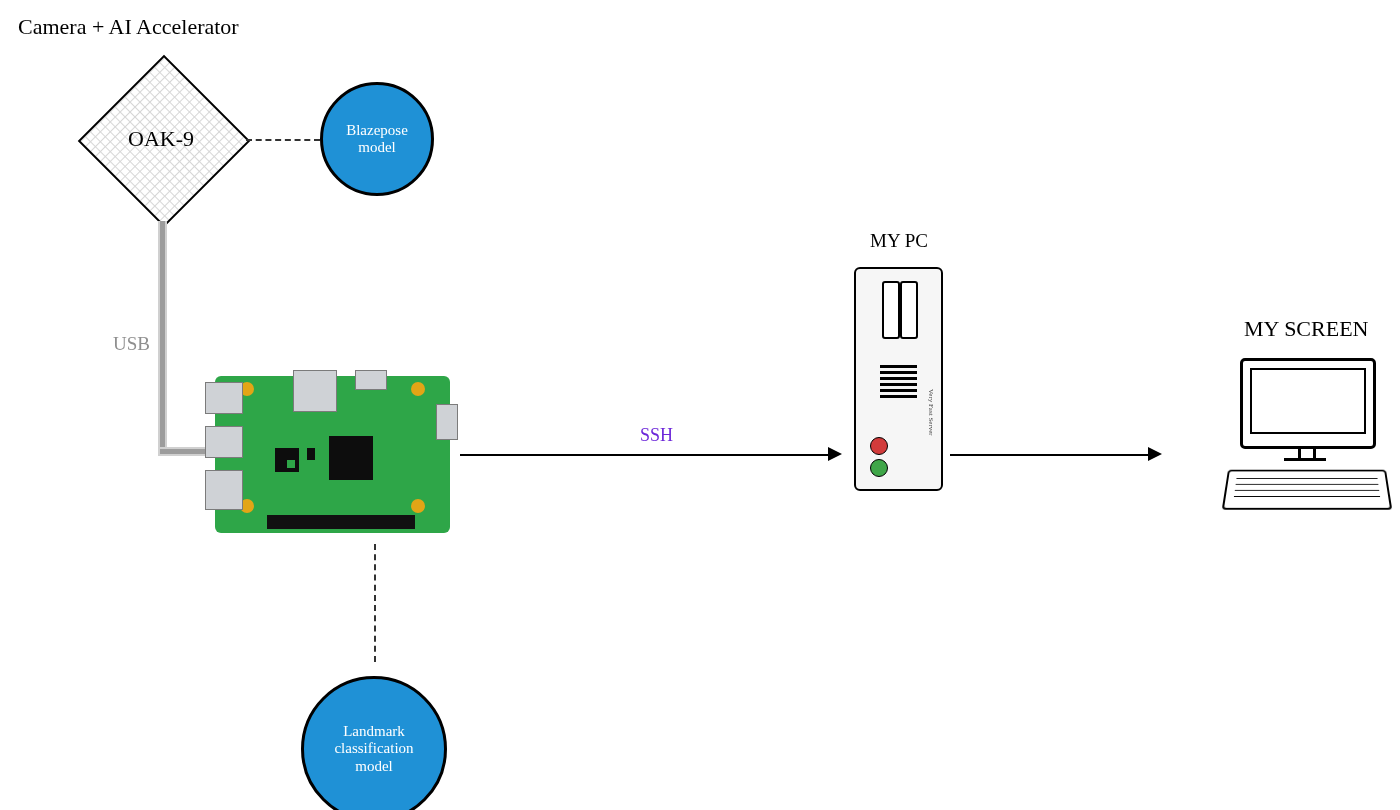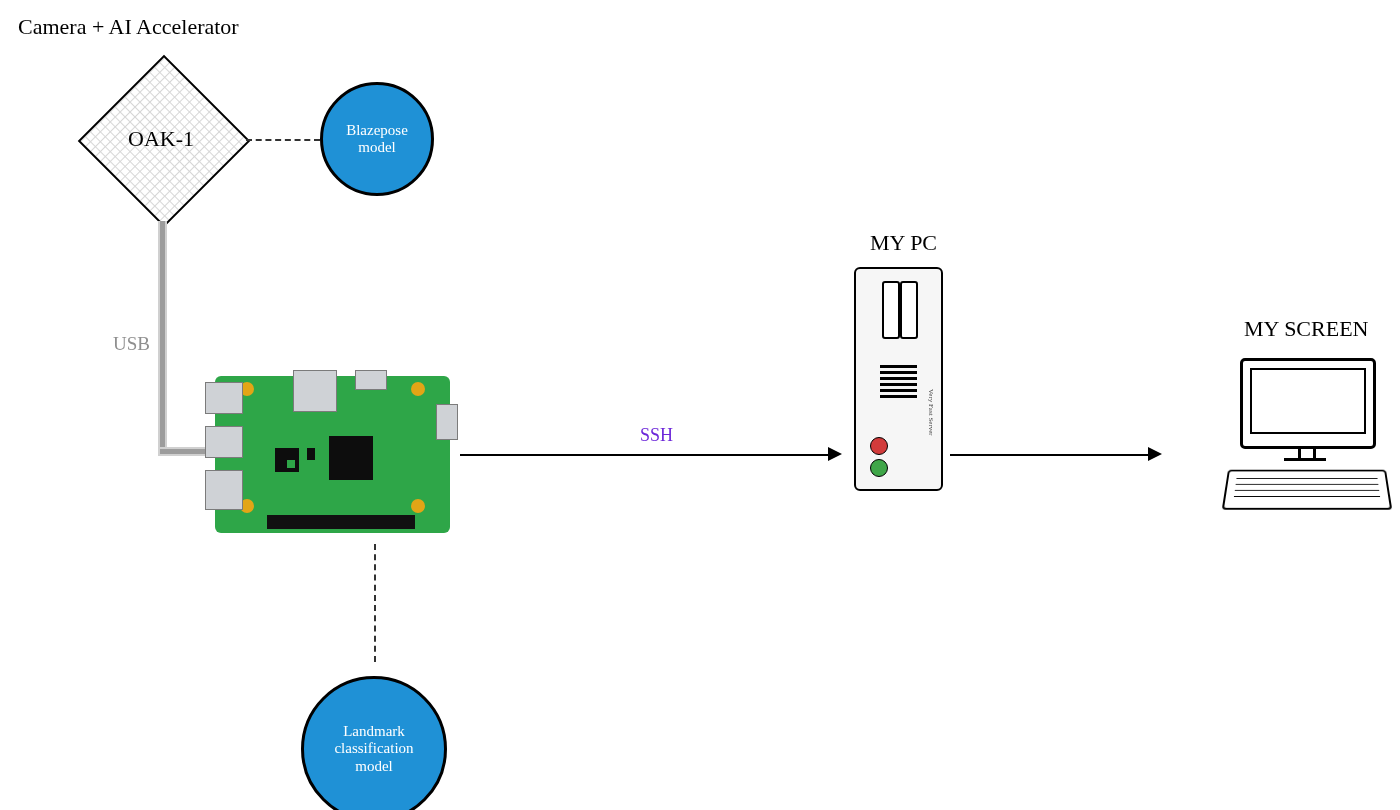--- a/index.html
+++ b/index.html
@@ -1,19 +1,19 @@
 <!DOCTYPE html>
 <html><head>
 <meta charset="utf-8">
 <style>
   html,body{margin:0;padding:0;width:1400px;height:810px;background:#fff;font-family:'Comic Sans MS','Segoe Script','Bradley Hand',cursive;}
   .canvas{position:relative;width:1400px;height:810px;}
   .label{position:absolute;color:#000;text-align:right;}
   .title{font-size:22px;}
-  .pc-title{font-size:22px;}
+  .pc-title{font-size:19px;}
   .screen-title{font-size:22px;}
   .usb{color:#8f8f8f;font-size:19px;}
   .ssh{color:#6d28d9;font-size:18px;}
 
   .diamond{position:absolute;width:118px;height:118px;border:2.5px solid #000;transform:rotate(45deg);
     background:#fff;
     background-image:linear-gradient(0deg,#d6d6d6 1px,transparent 1px),linear-gradient(90deg,#d6d6d6 1px,transparent 1px);
     background-size:7px 7px;}
   .diamond-label{position:absolute;font-size:22px;color:#000;text-align:center;}
 
@@ -53,21 +53,21 @@
   .kb .row{position:absolute;left:8px;right:8px;height:4px;border-top:1.5px solid #000;}
 </style>
 </head>
 <body>
 
 <div class="canvas">
 
   <div class="label title" style="left:18px;top:14px;">Camera + AI Accelerator</div>
 
   <div class="diamond" style="left:103px;top:80px;"></div>
-  <div class="diamond-label" style="left:128px;top:126px;">OAK-1</div>
+  <div class="diamond-label" style="left:128px;top:126px;">OAK-9</div>
 
   <div class="dashed-h" style="left:246px;top:139px;"></div>
 
   <div class="circle" style="left:320px;top:82px;width:114px;height:114px;">
     <div class="inner">
       <span>Blazepose</span><br>
       <span>model</span>
     </div>
   </div>
 

